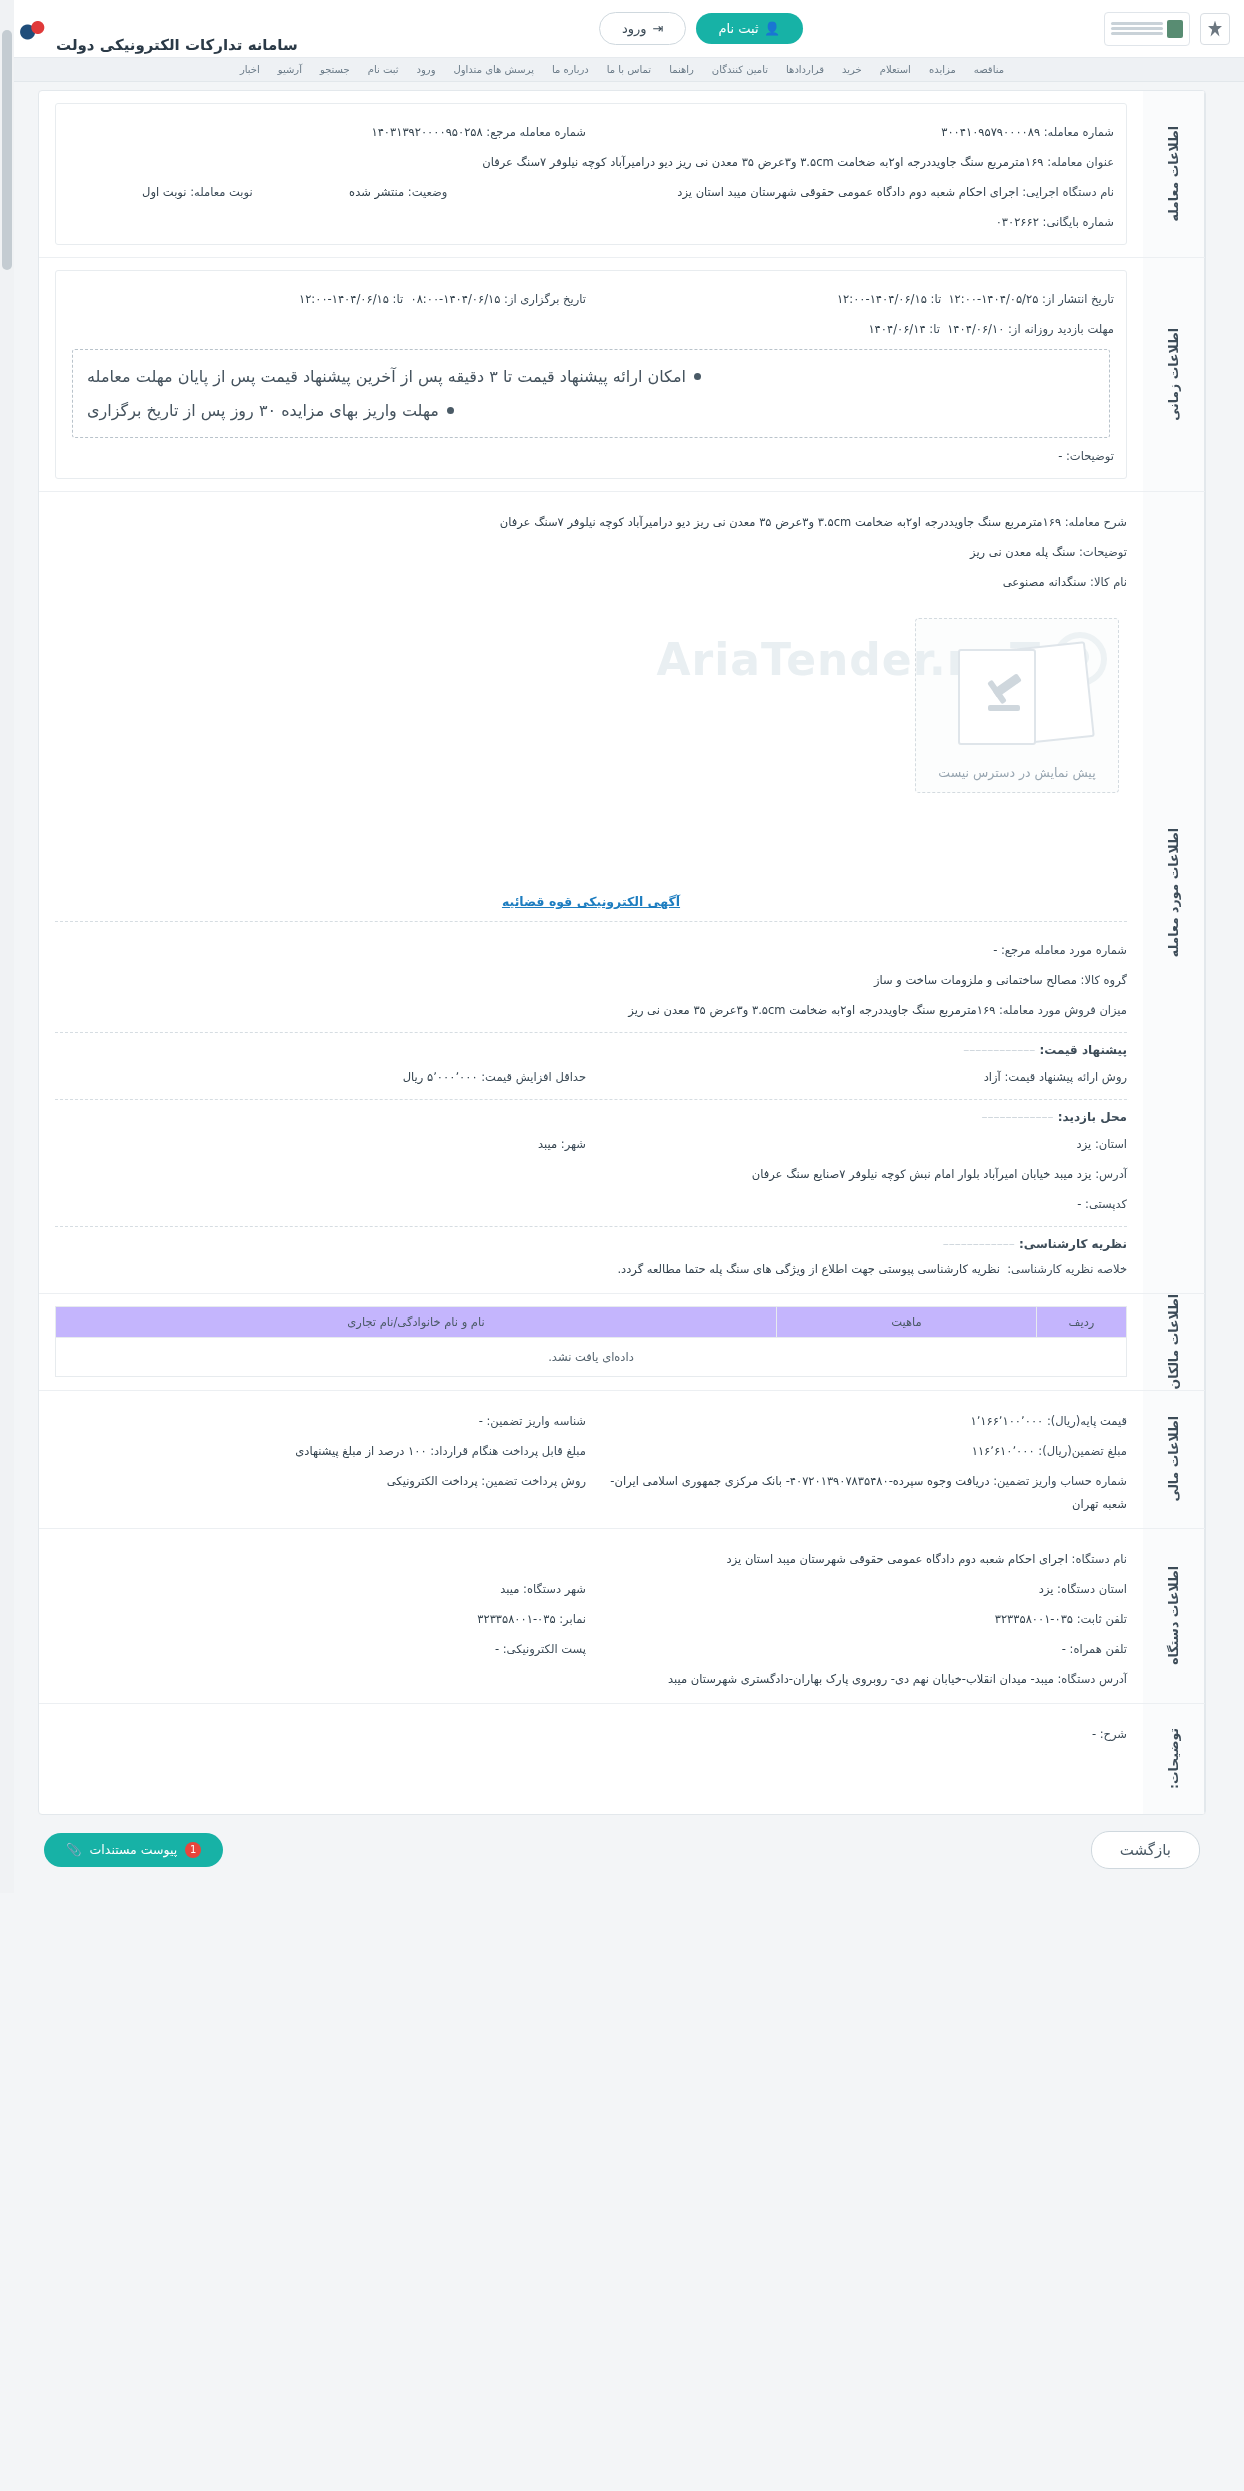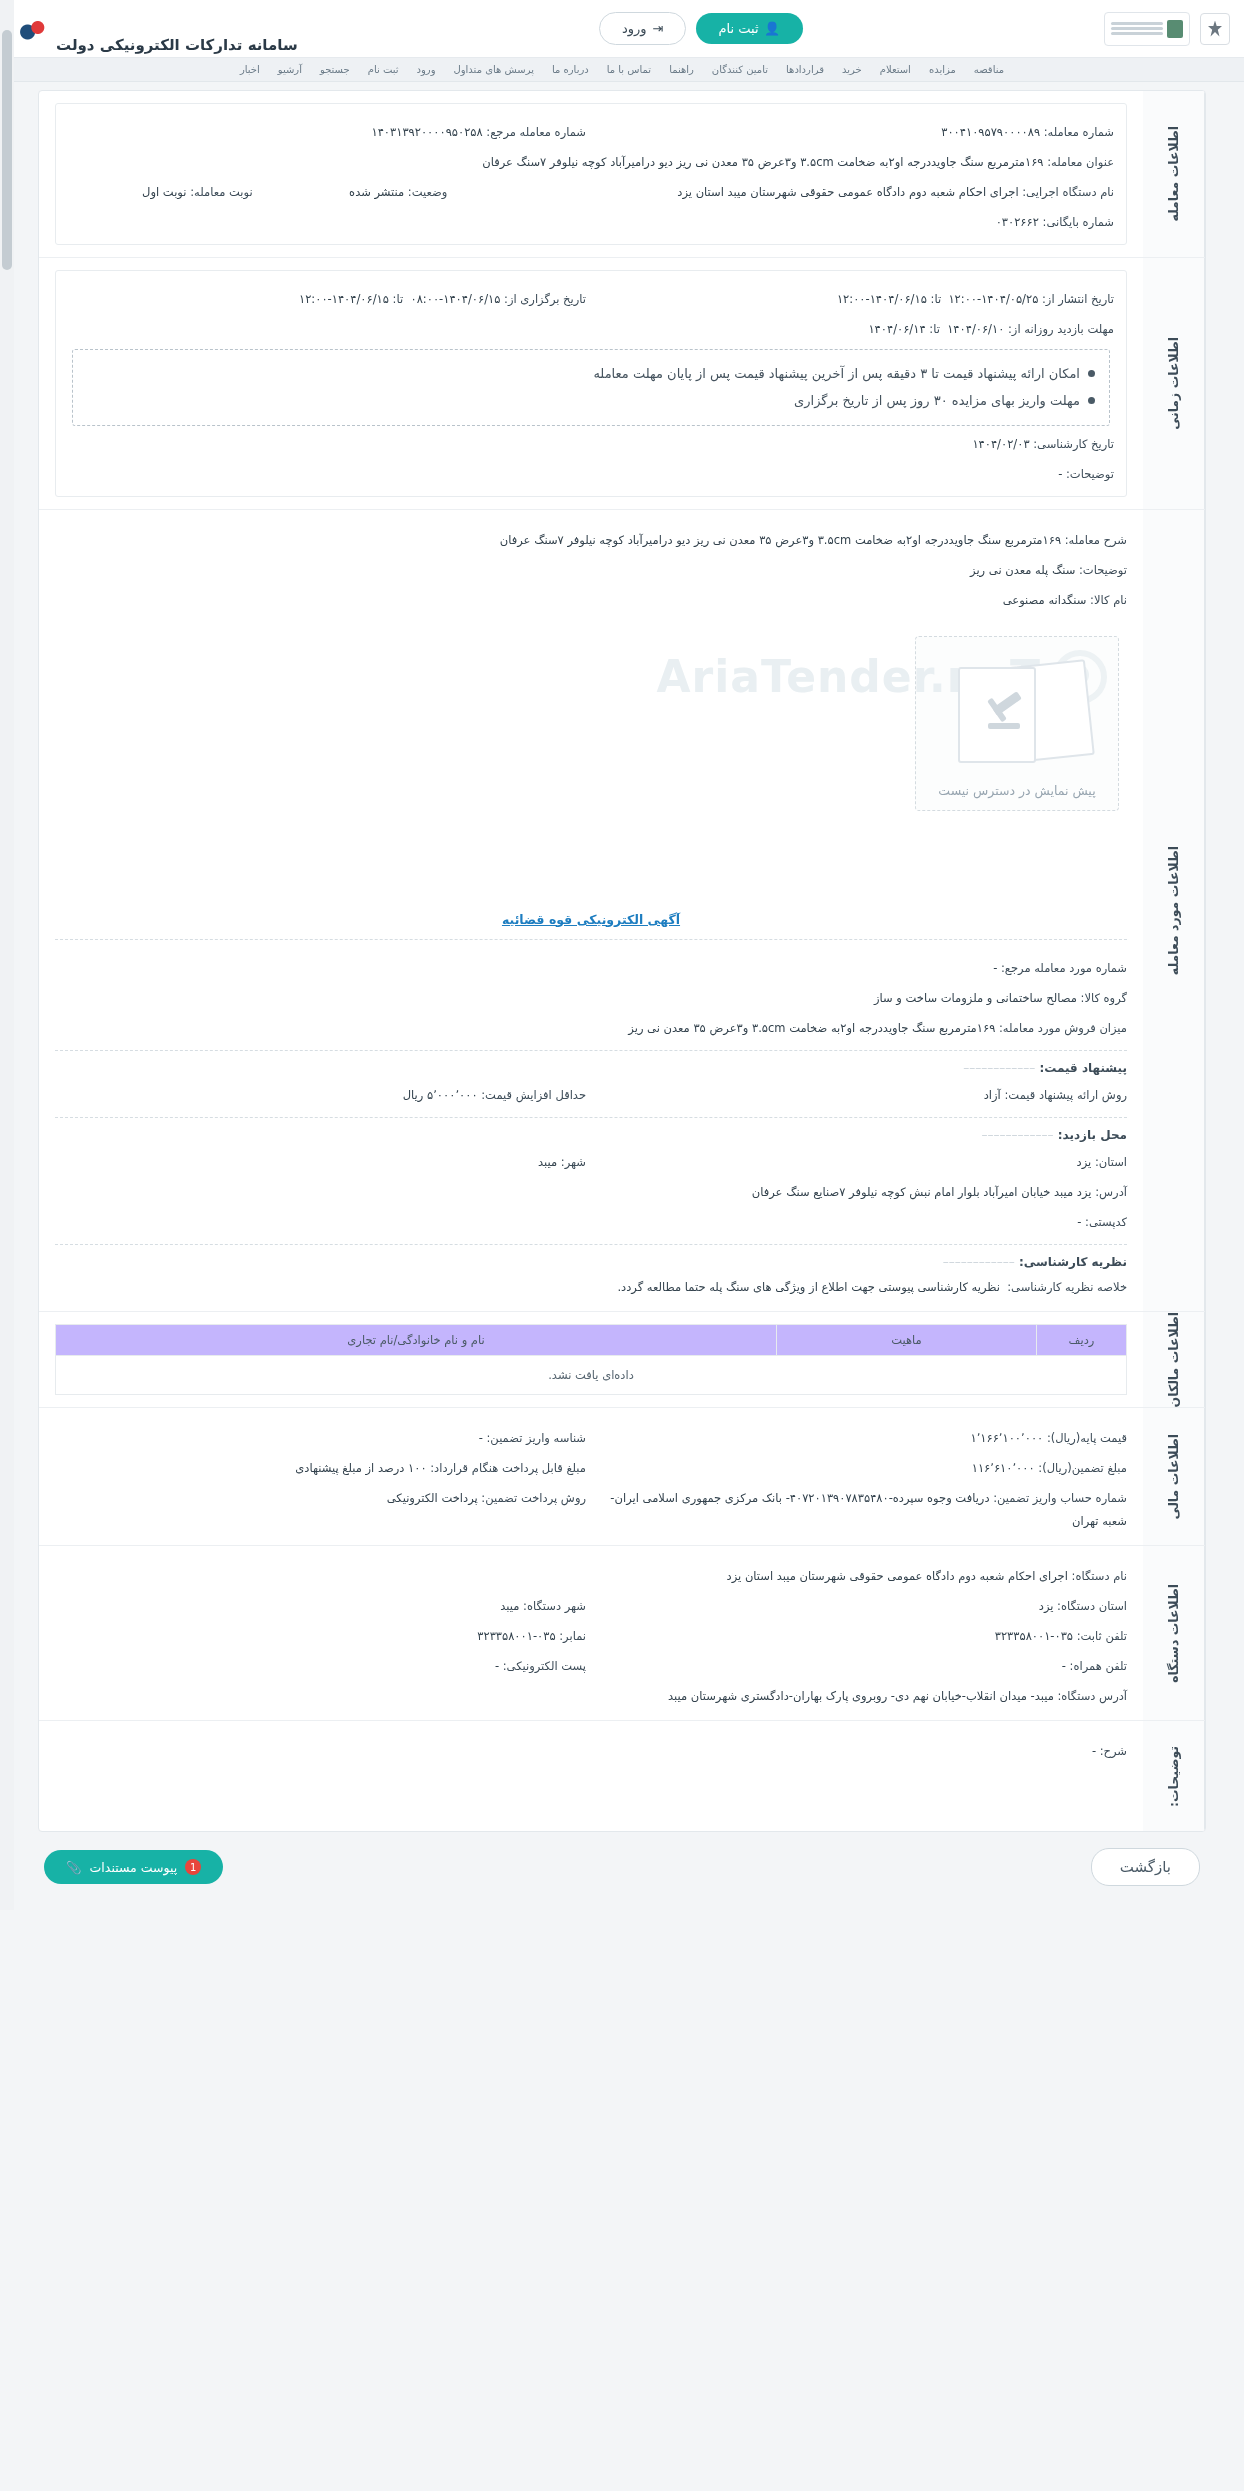--- a/index.html
+++ b/index.html
@@ -95,21 +95,21 @@
   .row2 > div { flex: 1 1 50%; }
   .fld { font-size: 11.5px; color: #55646f; line-height: 2.0; margin-top: 7px; }
   .fld b { font-weight: normal; color: #3d4c58; }
   .fld .val { color: #33424d; }
   .right-col { text-align: right; }
   .left-col { text-align: right; }
 
   .dashed-box {
     border: 1px dashed #b9c3cb; border-radius: 3px; padding: 10px 14px; margin: 8px 4px 6px 4px;
   }
-  .bullet { font-size: 13px; color: #44525d; line-height: 2.1; display:flex; align-items:center; gap:8px; justify-content:flex-start;}
+  .bullet { font-size: 16px; color: #44525d; line-height: 2.1; display:flex; align-items:center; gap:8px; justify-content:flex-end;}
   .bullet .dot { width:7px; height:7px; border-radius:50%; background:#4a5a66; display:inline-block;}
 
   .hr-dash { border-top: 1px dashed #d6dde2; margin: 10px 0; }
 
   .preview-area { position: relative; min-height: 270px; }
   .watermark {
     position: absolute; top: 14px; right: 20px; left: 20px;
     font-size: 44px; color: #e9eff2; font-weight: bold; letter-spacing: 1px;
     display: flex; align-items: center; gap: 12px; pointer-events: none;
   }
@@ -329,24 +329,20 @@
                 <span class="dot"></span>
                 <span>امکان ارائه پیشنهاد قیمت تا ۳ دقیقه پس از آخرین پیشنهاد قیمت پس از پایان مهلت معامله</span>
               </div>
               <div class="bullet">
                 <span class="dot"></span>
                 <span>مهلت واریز بهای مزایده ۳۰ روز پس از تاریخ برگزاری</span>
               </div>
             </div>
 
             <div class="fld">
-              <b>تاریخ کارشناسی:</b>
-              <span class="val">۱۴۰۴/۰۲/۰۳</span>
-            </div>
-            <div class="fld">
               <b>توضیحات:</b>
               <span class="val">-</span>
             </div>
           </div>
         </div>
       </div>
 
       <div class="section">
         <div class="sec-label">
           <span>اطلاعات مورد معامله</span>

